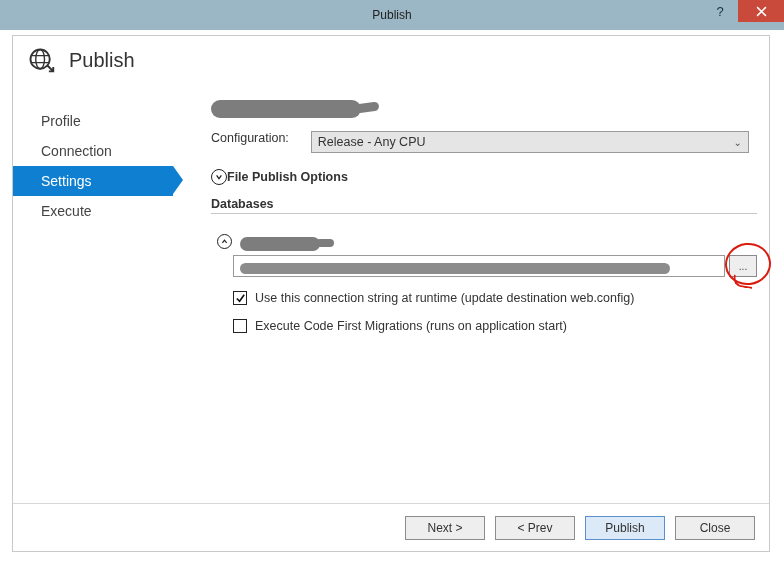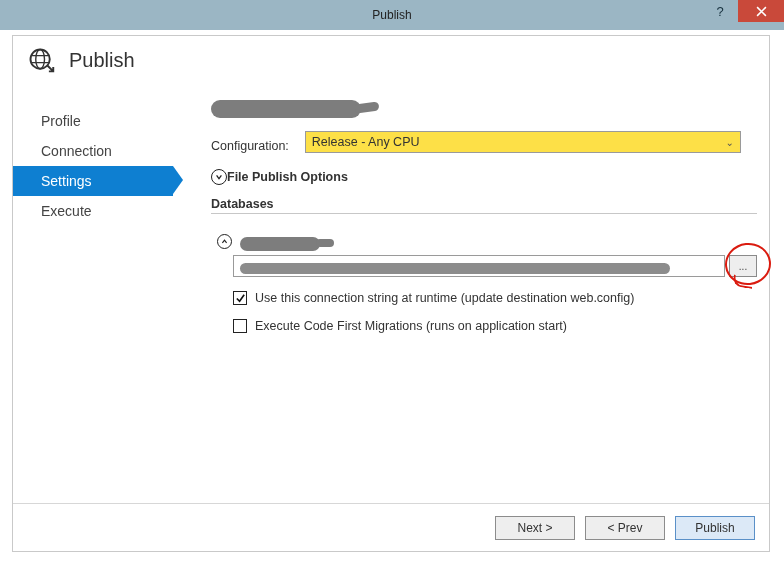--- a/index.html
+++ b/index.html
@@ -70,24 +70,24 @@
     content:""; position:absolute; right:-18px; top:3px; width:24px; height:9px;
     background:#7d7d7d; border-radius:40px; transform:rotate(-8deg);
   }
   .scribble.s2 { width:80px; height:14px; position:relative; top:2px; margin-left:2px;}
   .scribble.s2::after{
     content:""; position:absolute; right:-14px; top:2px; width:18px; height:8px;
     background:#7d7d7d; border-radius:40px;
   }
   .scribble.s3 { background:#8c8c8c; height:11px; width:430px; border-radius:20px; margin:4px 0 0 6px;}
 
-  .row { display:flex; align-items:flex-end; gap:16px; margin:10px 16px 16px 0;}
+  .row { display:flex; align-items:flex-start; gap:22px; margin:10px 8px 16px 0;}
   .label { color:#333; }
   .select {
-    flex:1; height:22px; border:1px solid #9a9a9a; background:#fde047;
+    flex:1; height:22px; border:1px solid #9a9a9a; background:#e5e5e5;
     display:flex; align-items:center; justify-content:space-between;
     padding:0 6px; font-size:12.5px; color:#333;
   }
   .select .chev { font-size:10px; color:#555; }
 
   .expander { display:flex; align-items:center; gap:0; font-weight:600; margin-bottom:12px; cursor:default;}
   .expander .circ {
     width:16px; height:16px; border:1.3px solid #222; border-radius:50%;
     display:flex; align-items:center; justify-content:center;
   }
@@ -247,15 +247,18 @@
   <div class="footer">
     <div class="btn">
         <span>Next &gt;</span>
       </div>
     <div class="btn">
         <span>&lt; Prev</span>
       </div>
     <div class="btn primary">
         <span>Publish</span>
       </div>
+    <div class="btn">
+        <span>Close</span>
+      </div>
   </div>
 
 </div>
 
 </body></html>

